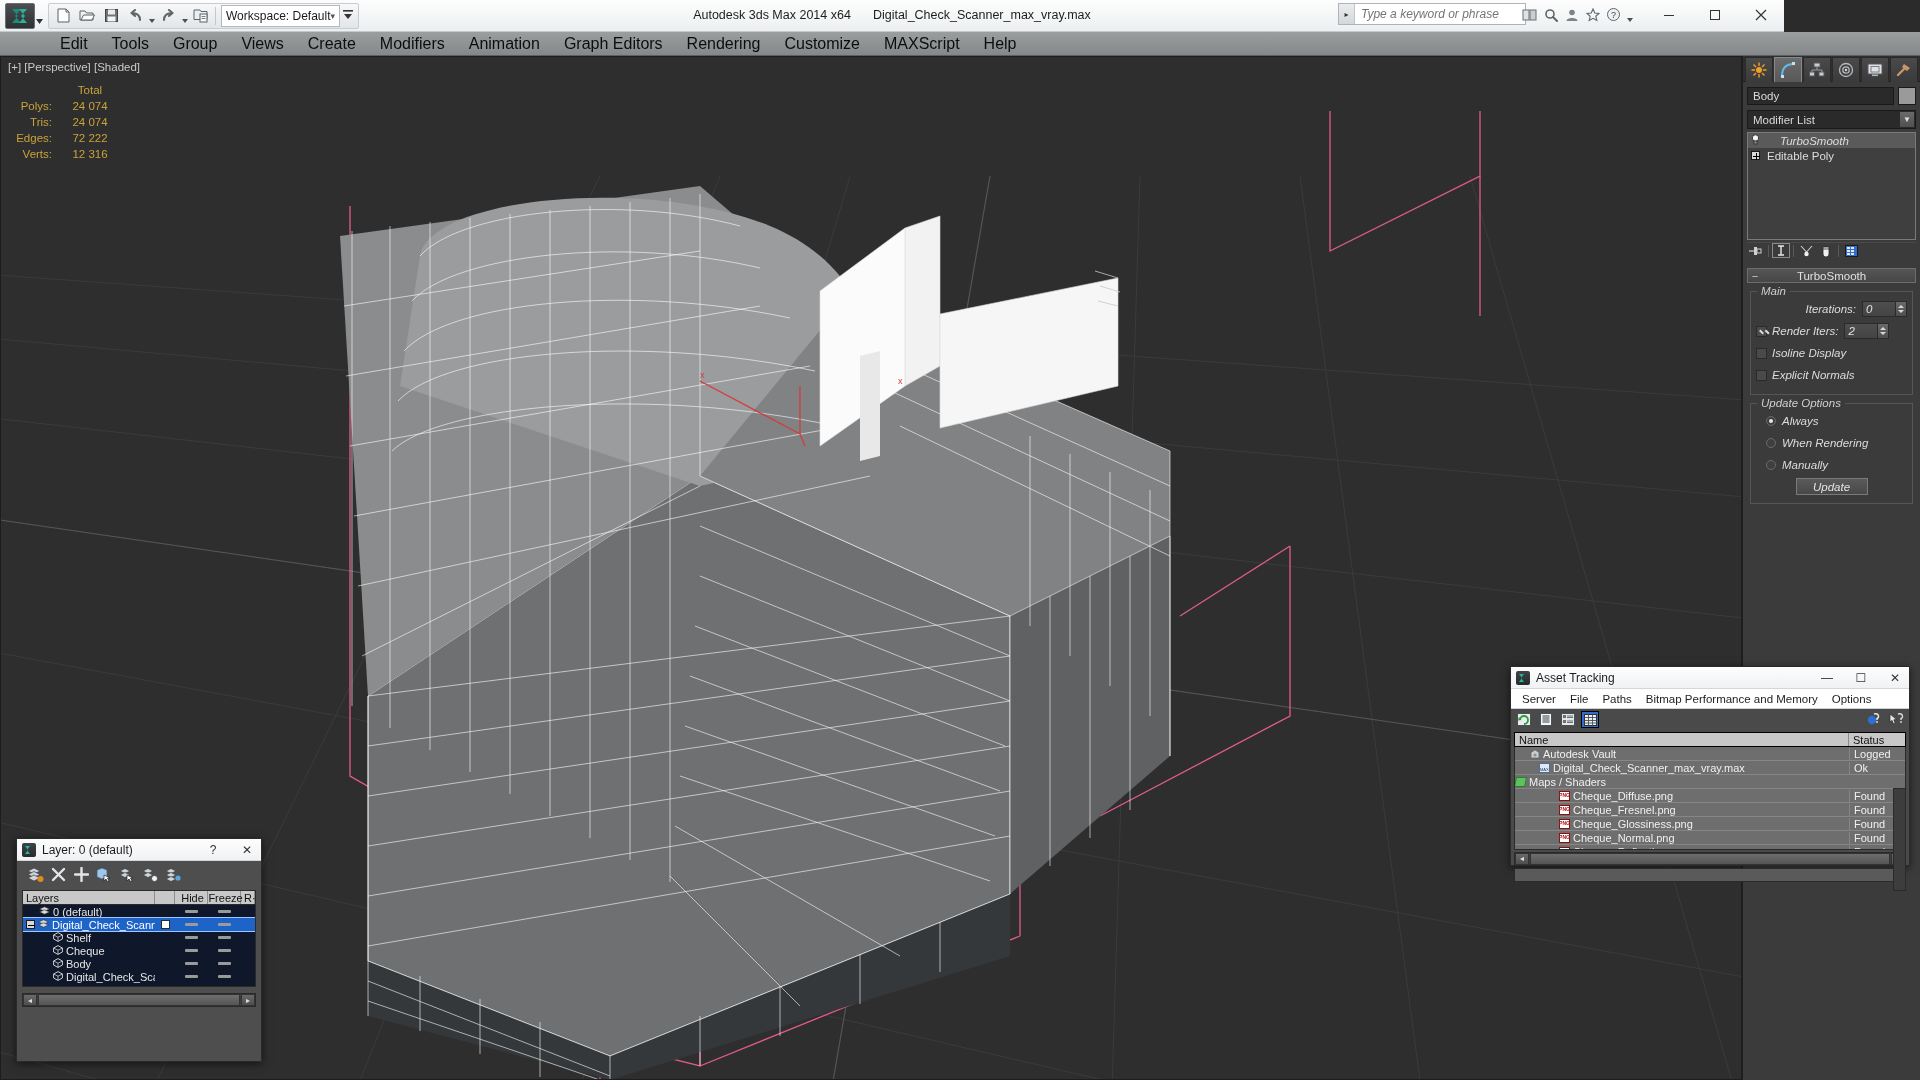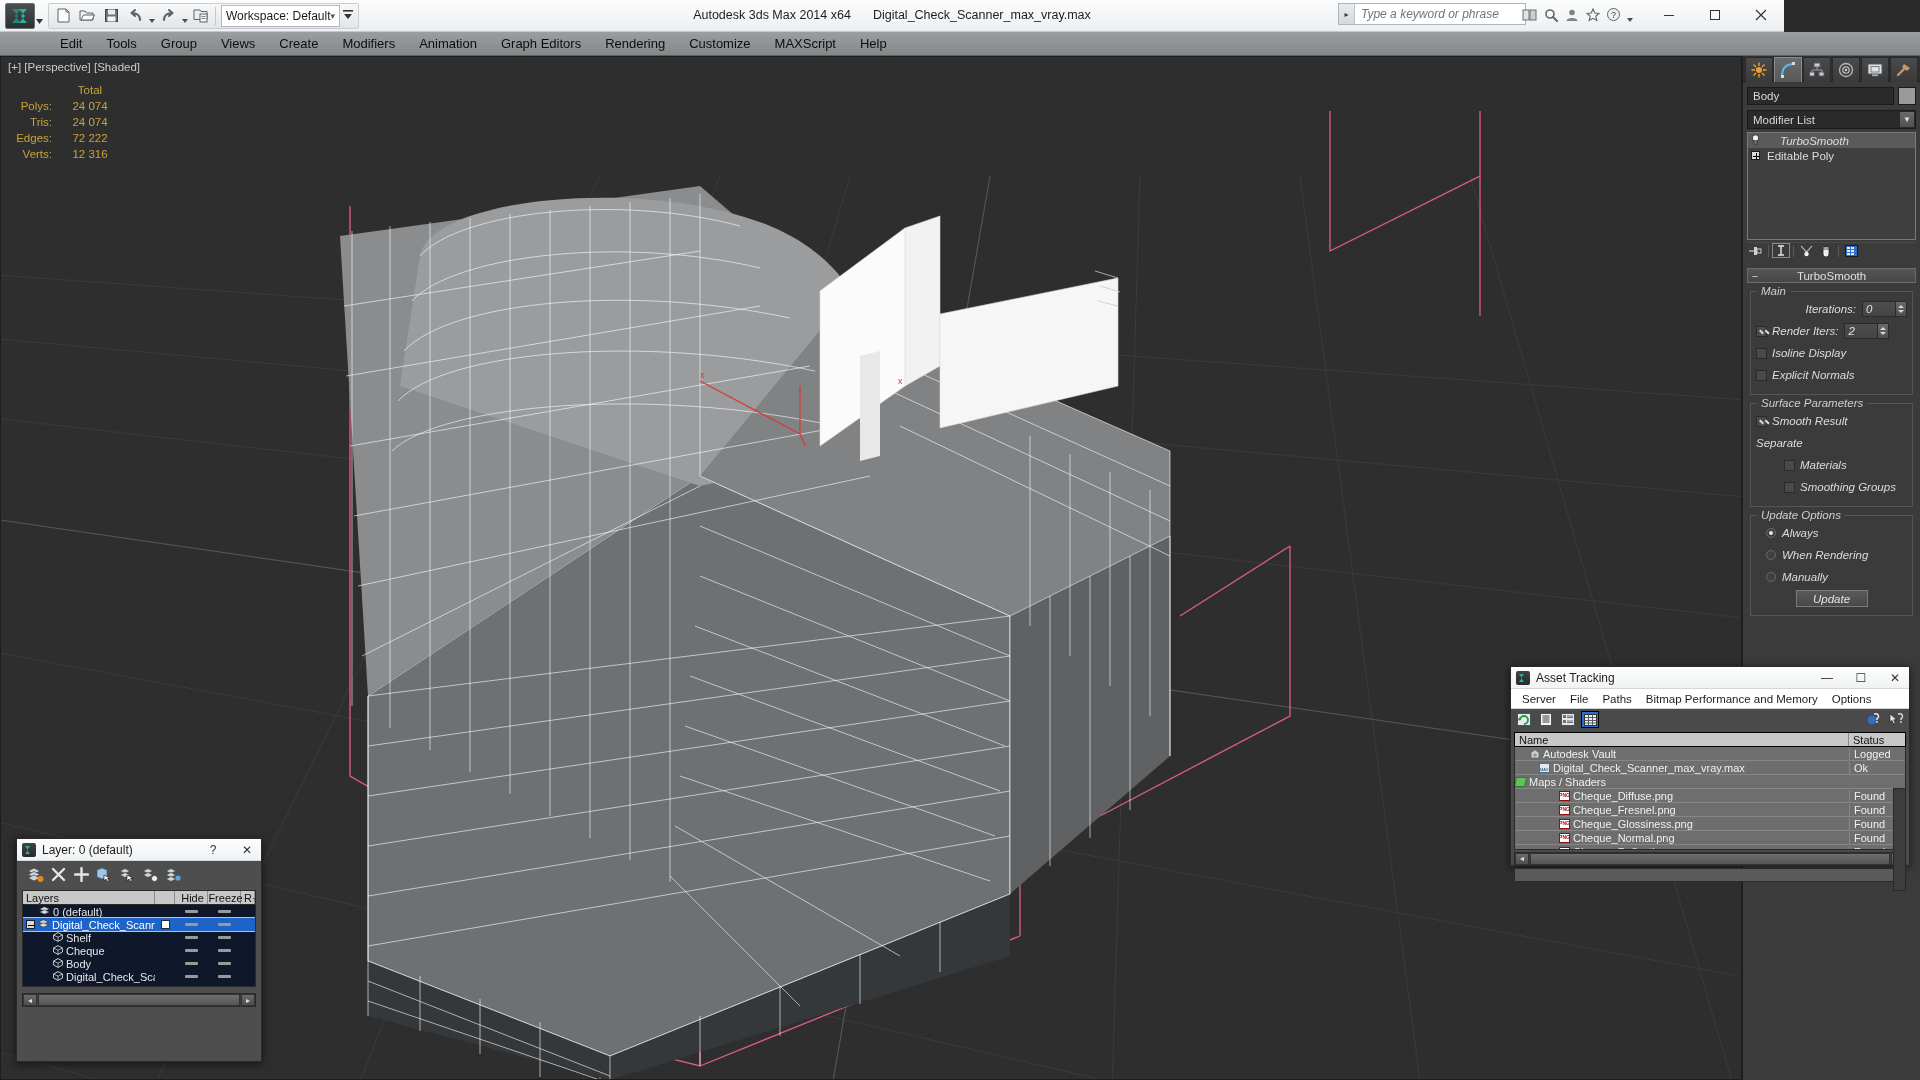--- a/index.html
+++ b/index.html
@@ -61,21 +61,21 @@
   .wbtn{width:46px;height:30px;display:flex;align-items:center;justify-content:center;}
 
   
   .menubar{
     position:absolute;left:0;top:32px;width:1920px;height:24px;
     background:linear-gradient(#9b9e9f,#85888a);
     border-bottom:1px solid #5d6062;
     display:flex;align-items:center;padding-left:48px;
   }
   .menu-item{
-    font-size:13px;color:#0d0d0d;padding:3px 12px;line-height:1;cursor:default;
+    font-size:16px;color:#0d0d0d;padding:3px 12px;line-height:1;cursor:default;
   }
 
   
   .viewport{
     position:absolute;left:0;top:56px;width:1742px;height:1024px;
     background:#2e2e2e;overflow:hidden;
   }
   .vp-border{position:absolute;inset:0;border:1px solid #1d1d1d;pointer-events:none;}
   .vp-label{
     position:absolute;left:8px;top:5px;font-size:11.5px;color:#c9c9c9;
@@ -649,38 +649,20 @@
       <div class="row">
         <span class="chk"></span>
         <span>Isoline Display</span>
       </div>
       <div class="row">
         <span class="chk"></span>
         <span>Explicit Normals</span>
       </div>
     </div>
 
-    <div class="group">
-      <span class="glabel">Surface Parameters</span>
-      <div class="row">
-        <span class="chk on"></span>
-        <span>Smooth Result</span>
-      </div>
-      <div class="row">
-        <span>Separate</span>
-      </div>
-      <div class="row indent">
-        <span class="chk"></span>
-        <span>Materials</span>
-      </div>
-      <div class="row indent">
-        <span class="chk"></span>
-        <span>Smoothing Groups</span>
-      </div>
-    </div>
 
     <div class="group">
       <span class="glabel">Update Options</span>
       <div class="row" style="padding-left:10px">
         <span class="radio on"></span>
         <span>Always</span>
       </div>
       <div class="row" style="padding-left:10px">
         <span class="radio"></span>
         <span>When Rendering</span>

